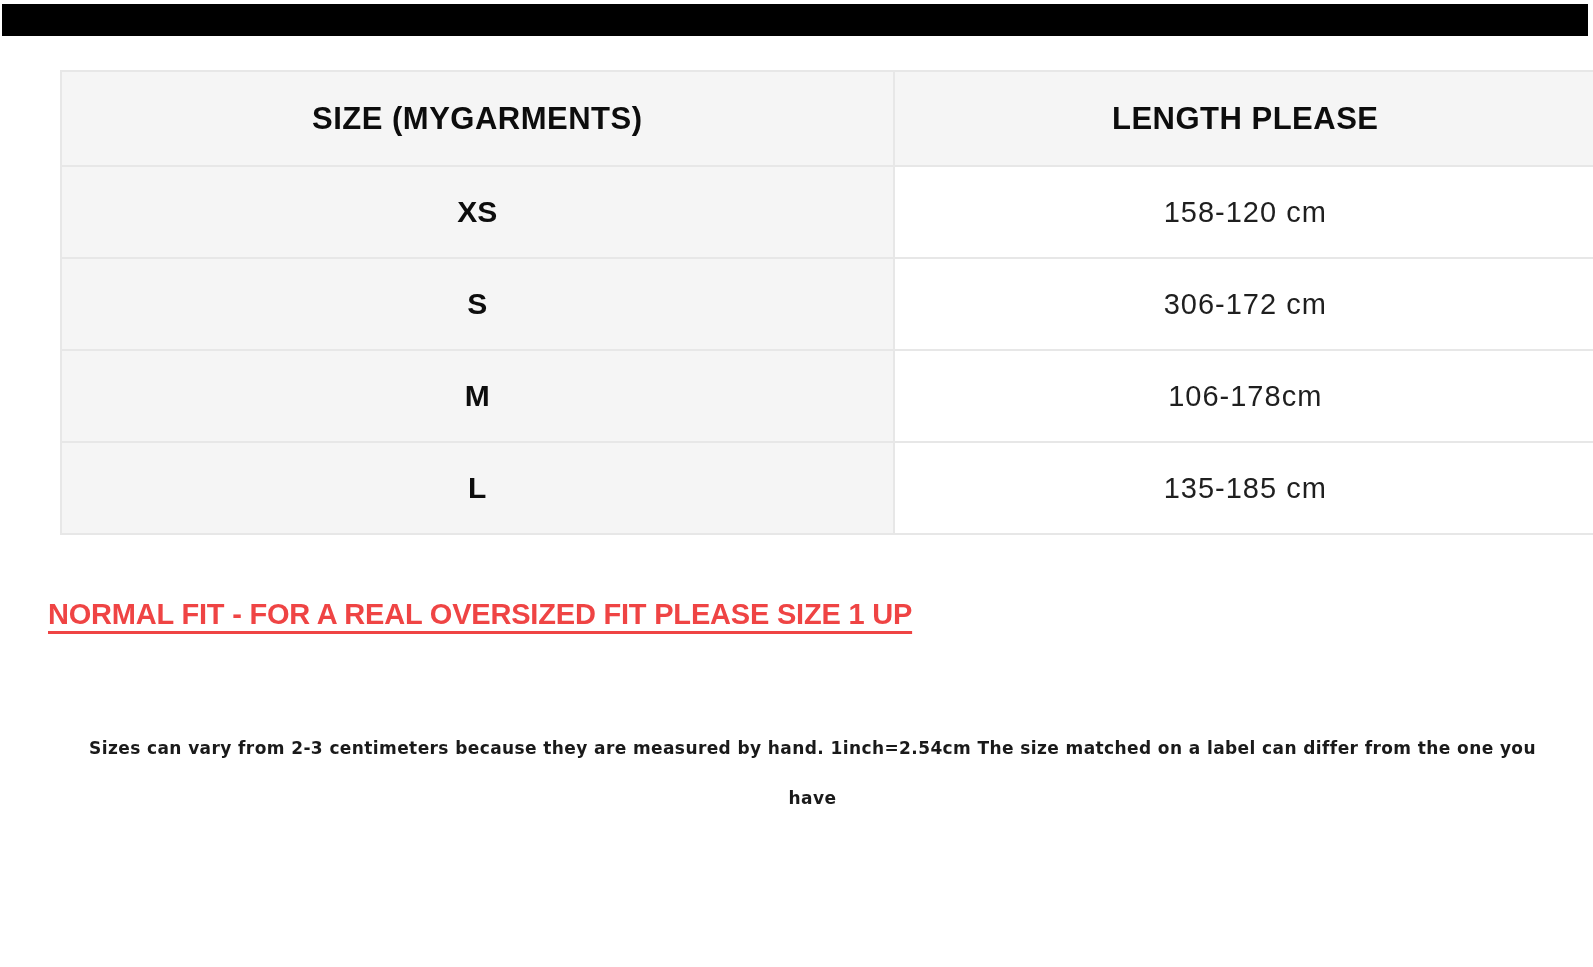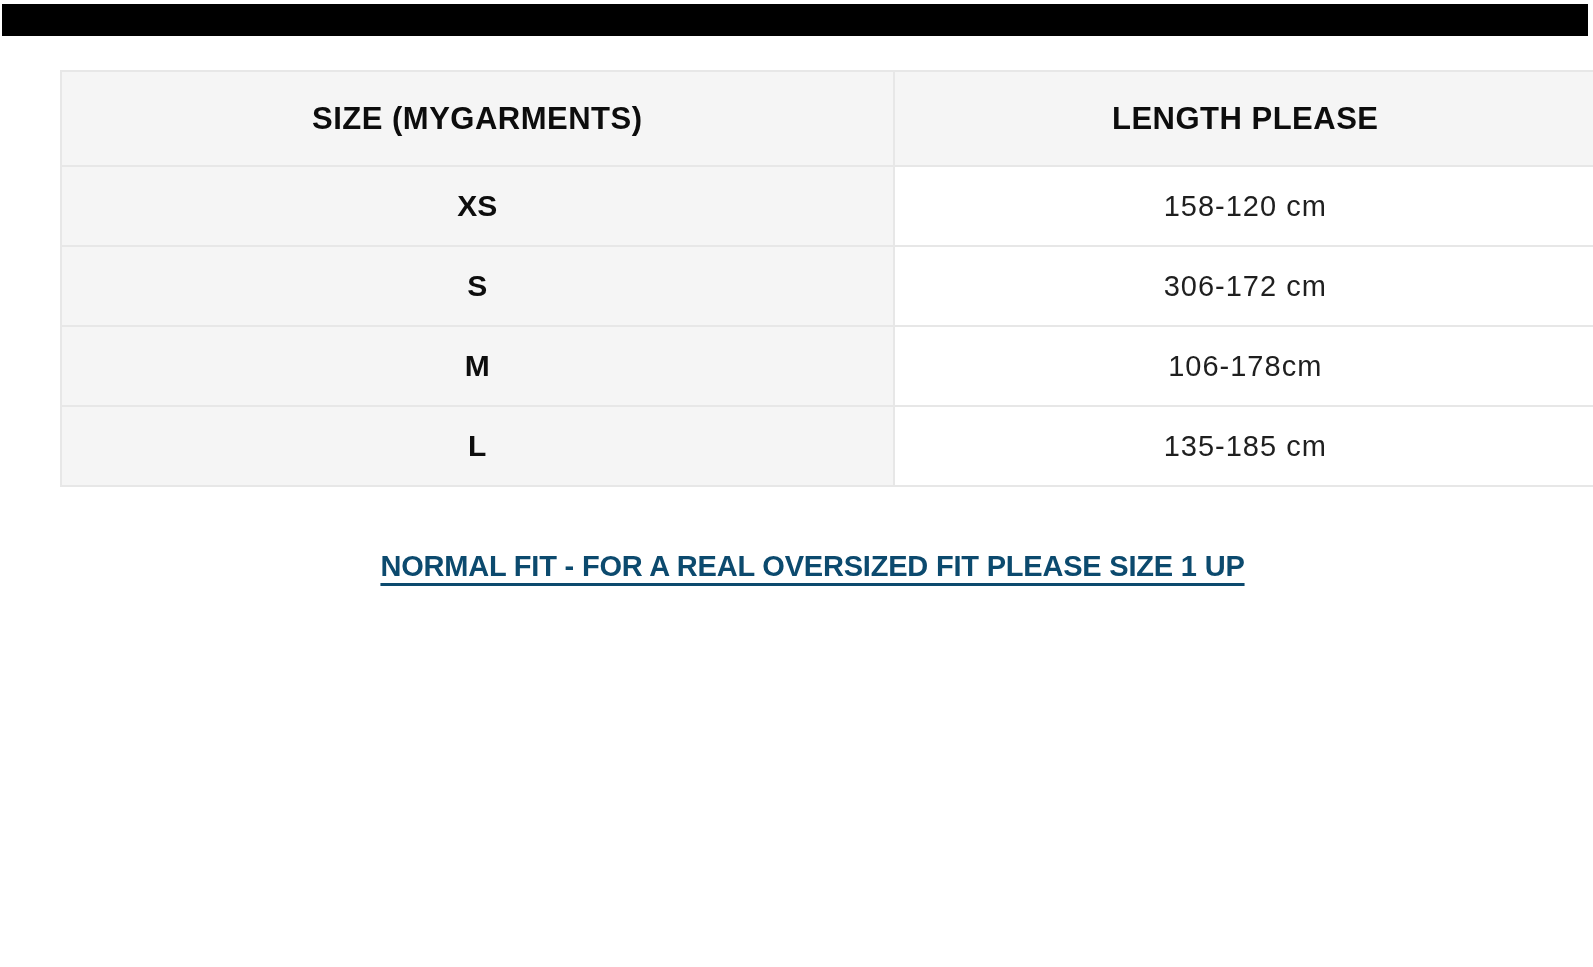--- a/index.html
+++ b/index.html
@@ -32,43 +32,43 @@
     vertical-align: middle;
   }
   .size-chart th {
     height: 95px;
     background: #f5f5f5;
     font-size: 31px;
     font-weight: bold;
     letter-spacing: 0.5px;
     color: #0d0d0d;
   }
-  .size-chart td { height: 80px; }
+  .size-chart td { height: 92px; }
   .col-size { width: 54.2%; }
   .col-length { width: 45.8%; }
   td.size-cell {
     background: #f5f5f5;
     font-size: 30px;
     font-weight: bold;
     color: #0d0d0d;
   }
   td.length-cell {
     background: #ffffff;
     font-size: 29px;
     font-weight: 400;
     letter-spacing: 1px;
     color: #1f1f1f;
   }
   .fit-heading {
     margin-top: 47px;
-    text-align: center;
+    text-align: left;
     font-size: 29px;
     font-weight: bold;
     letter-spacing: -0.2px;
-    color: #0c4a6e;
+    color: #ef4444;
     text-decoration: underline;
     text-decoration-thickness: 3px;
     text-underline-offset: 7px;
   }
   .fine-print {
     margin-top: 44px;
     text-align: center;
     font-family: "DejaVu Sans", sans-serif;
     font-size: 17px;
     font-weight: bold;
@@ -109,13 +109,14 @@
     <tr>
       <td class="size-cell">L</td>
       <td class="length-cell">135-185 cm</td>
     </tr>
   </tbody>
 </table>
 
 <div class="fit-heading">NORMAL FIT - FOR A REAL OVERSIZED FIT PLEASE SIZE 1 UP</div>
 
 <div class="fine-print">
+  <div>Sizes can vary from 2-3 centimeters because they are measured by hand. 1inch=2.54cm The size matched on a label can differ from the one you have</div>
 </div>
 
 </body></html>

